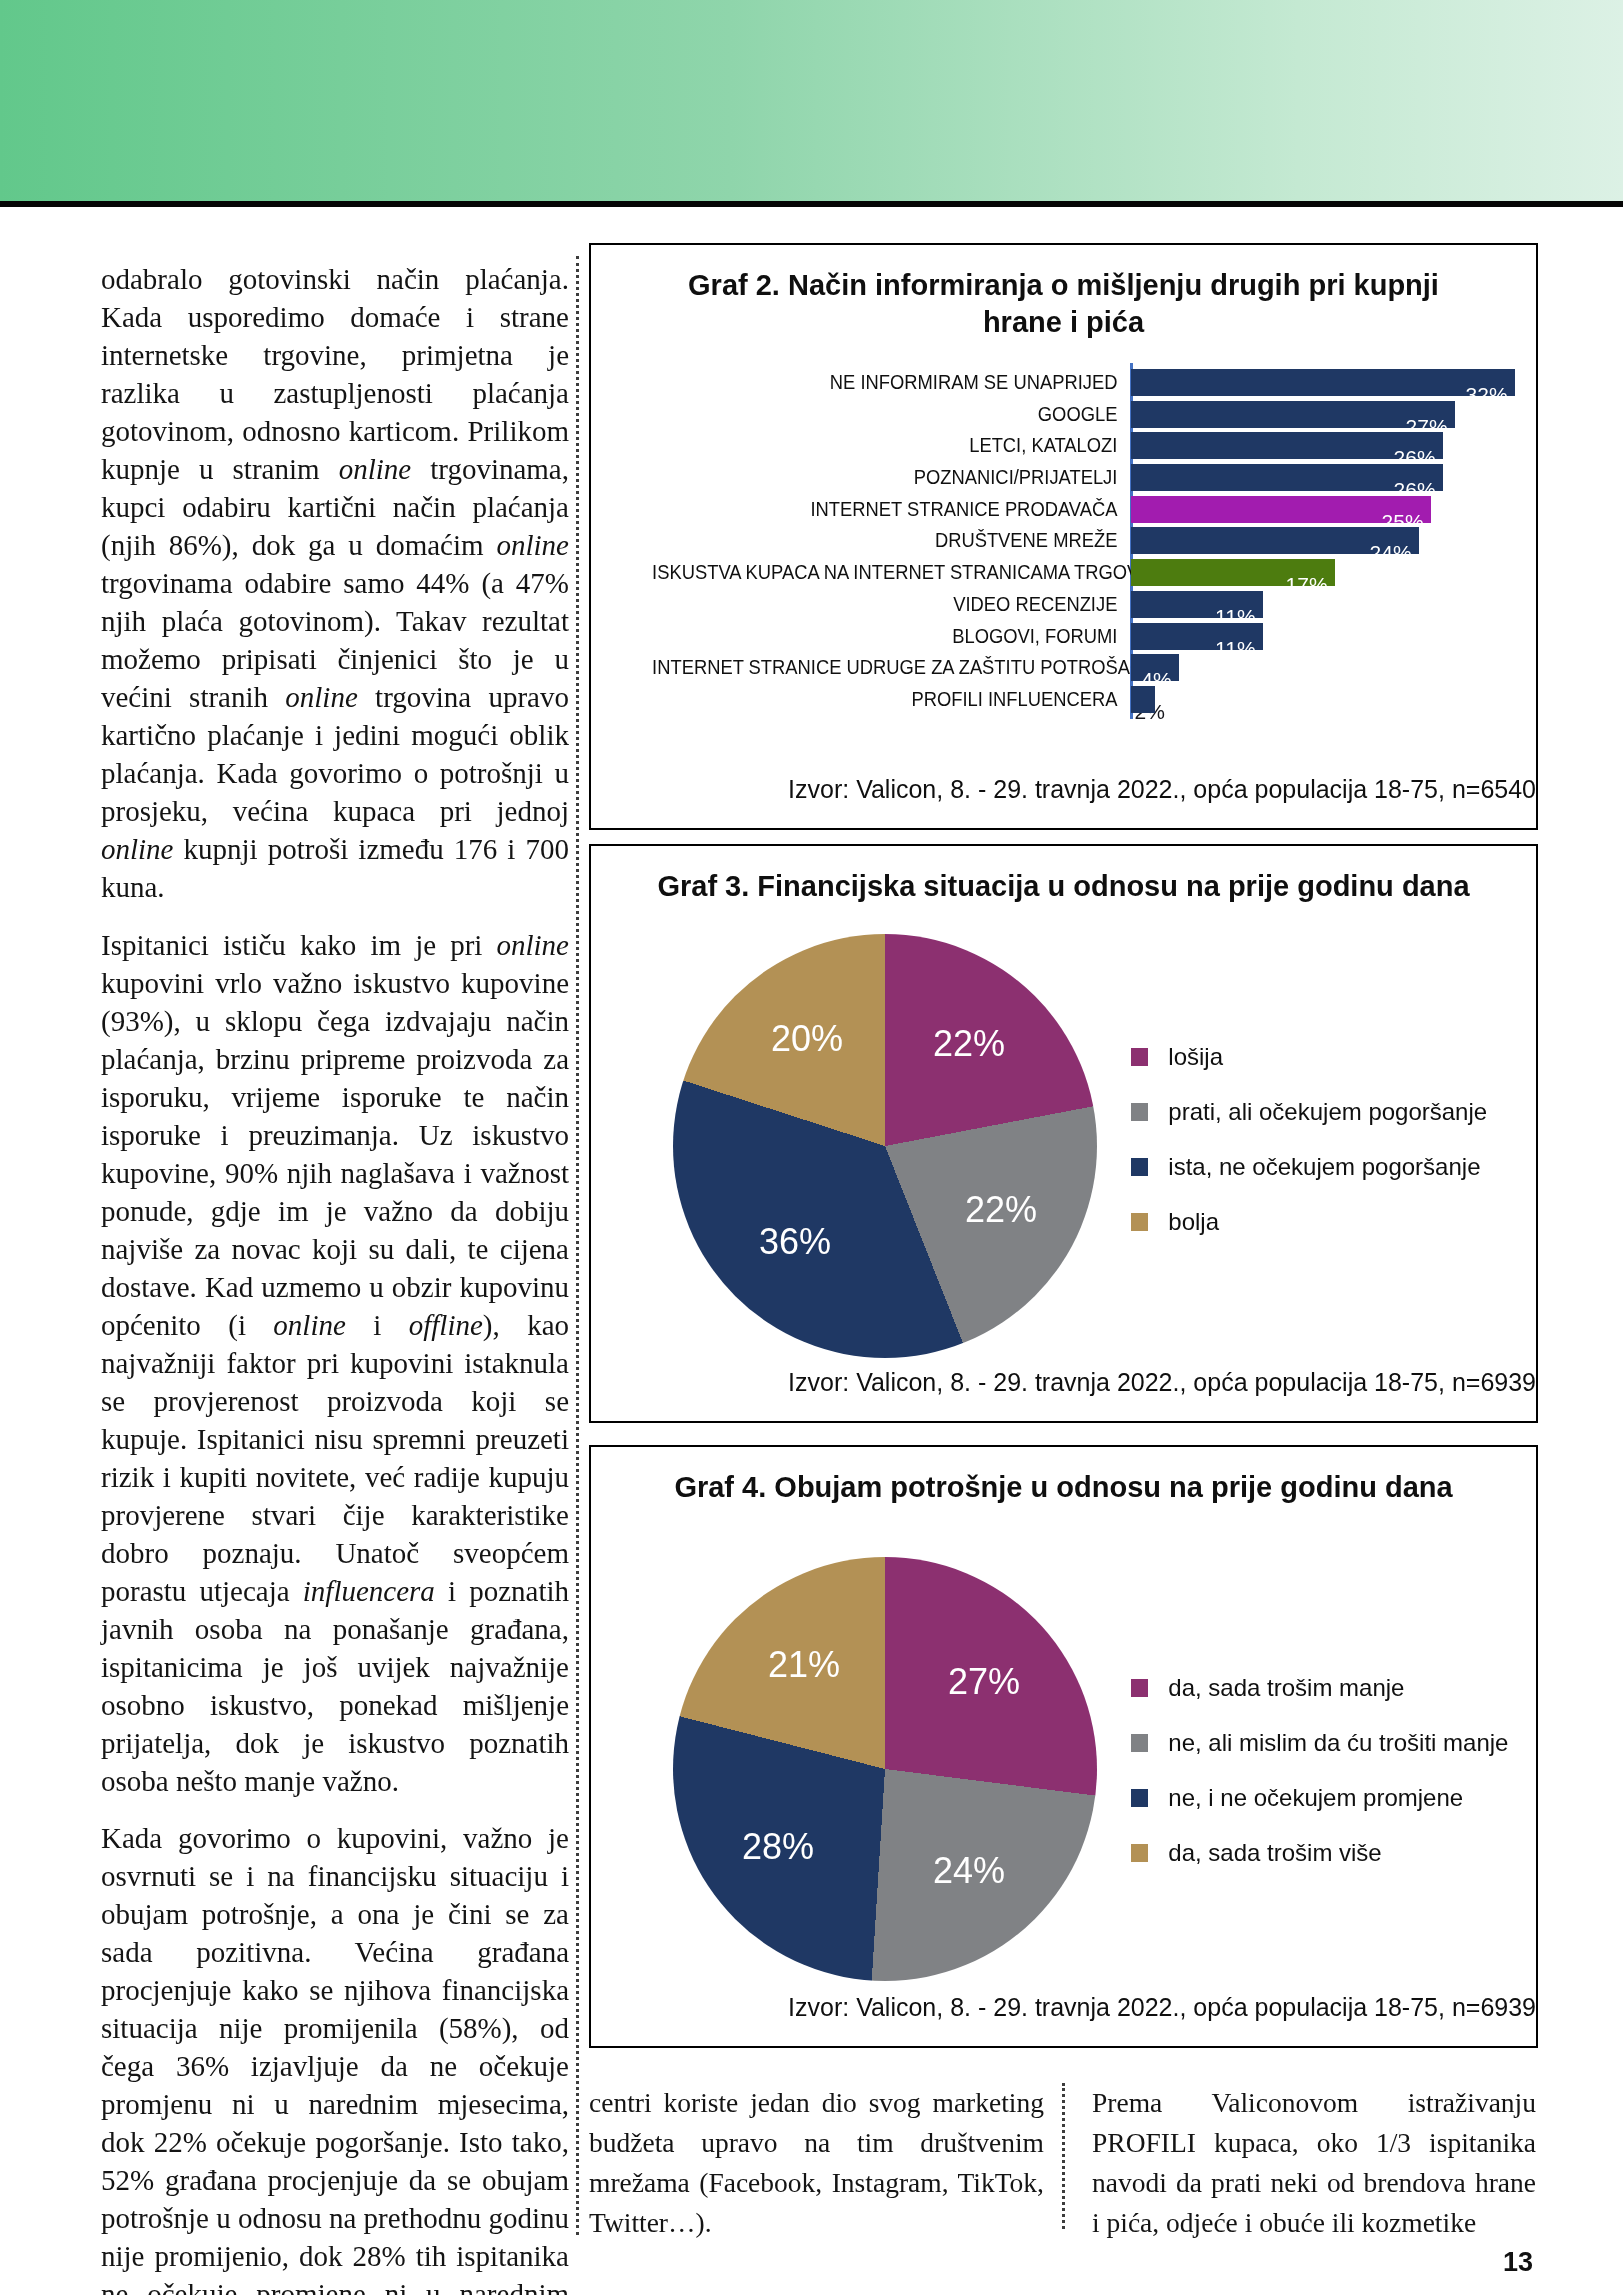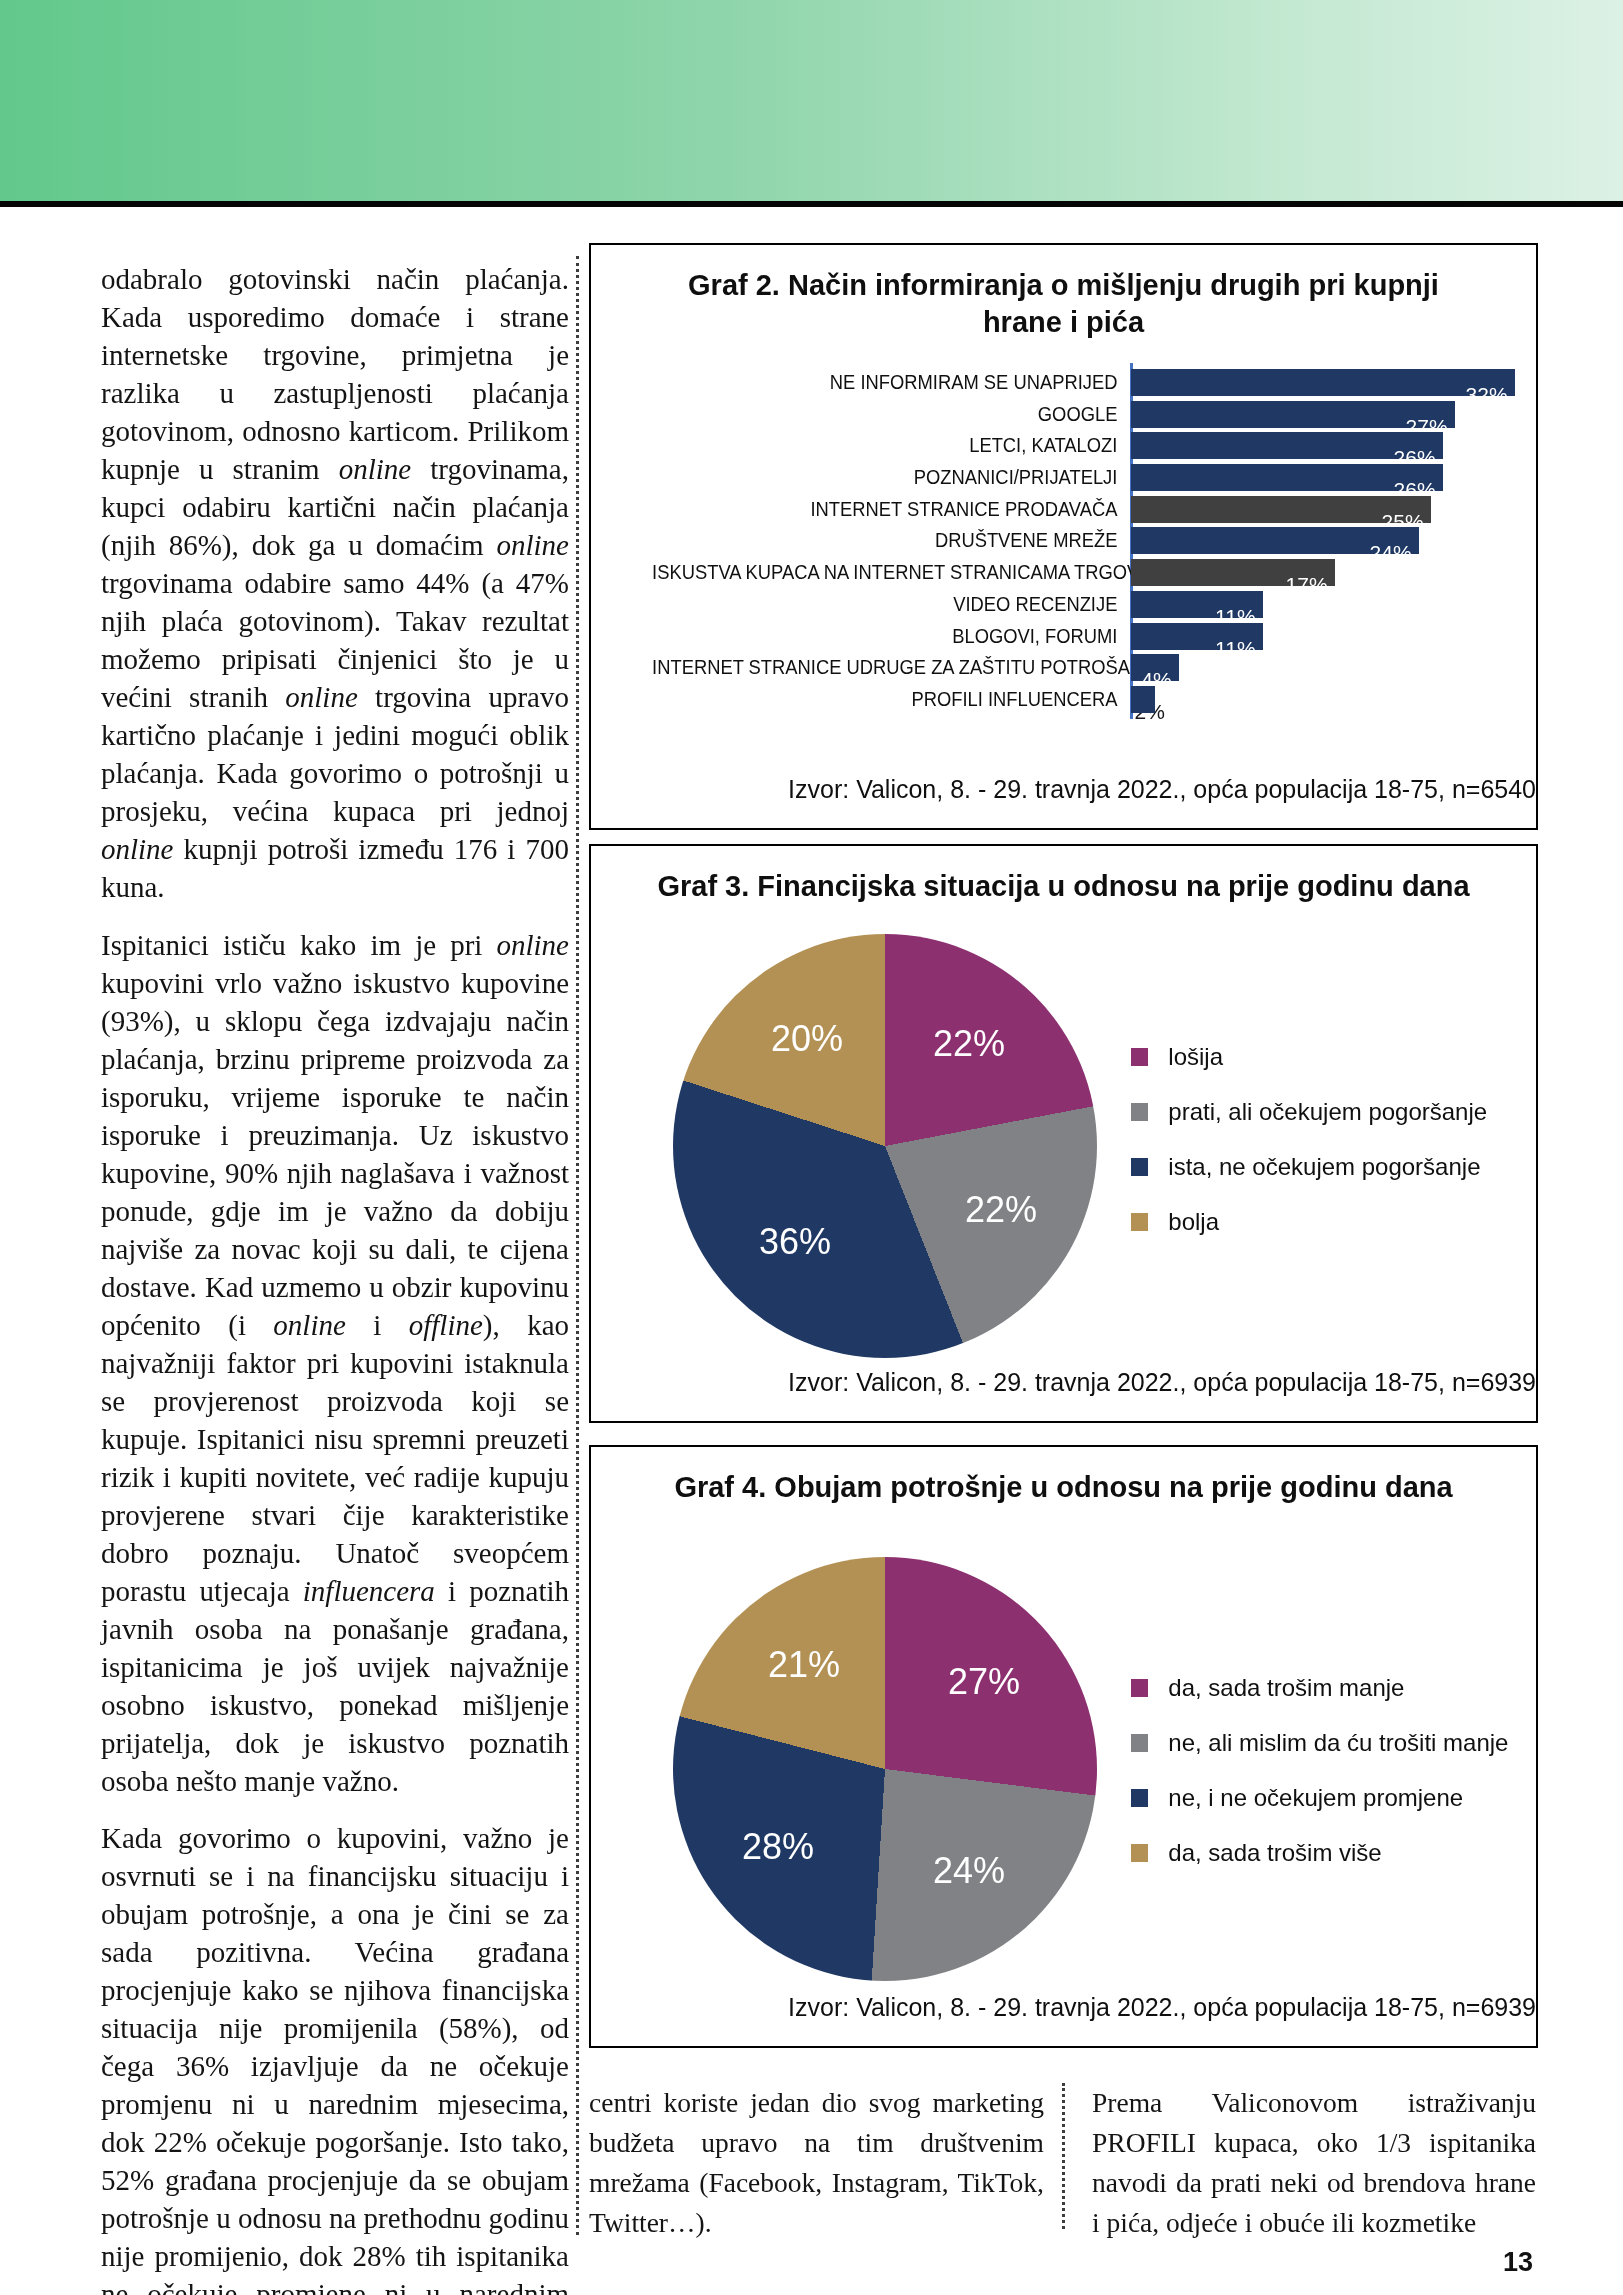--- a/index.html
+++ b/index.html
@@ -111,37 +111,37 @@
           <div class="bar-label">POZNANICI/PRIJATELJI</div>
           <div class="bar-track">
             <div class="bar" style="width: 312px; background: rgb(31, 56, 100);">
               <span class="bar-value">26%</span>
             </div>
           </div>
         </div>
         <div class="bar-row">
           <div class="bar-label">INTERNET STRANICE PRODAVAČA</div>
           <div class="bar-track">
-            <div class="bar" style="width: 300px; background: #404040;">
+            <div class="bar" style="width: 300px; background: #a21caf;">
               <span class="bar-value">25%</span>
             </div>
           </div>
         </div>
         <div class="bar-row">
           <div class="bar-label">DRUŠTVENE MREŽE</div>
           <div class="bar-track">
             <div class="bar" style="width: 288px; background: rgb(31, 56, 100);">
               <span class="bar-value">24%</span>
             </div>
           </div>
         </div>
         <div class="bar-row">
           <div class="bar-label">ISKUSTVA KUPACA NA INTERNET STRANICAMA TRGOVINA</div>
           <div class="bar-track">
-            <div class="bar" style="width: 204px; background: #404040;">
+            <div class="bar" style="width: 204px; background: #4d7c0f;">
               <span class="bar-value">17%</span>
             </div>
           </div>
         </div>
         <div class="bar-row">
           <div class="bar-label">VIDEO RECENZIJE</div>
           <div class="bar-track">
             <div class="bar" style="width: 132px; background: rgb(31, 56, 100);">
               <span class="bar-value">11%</span>
             </div>

